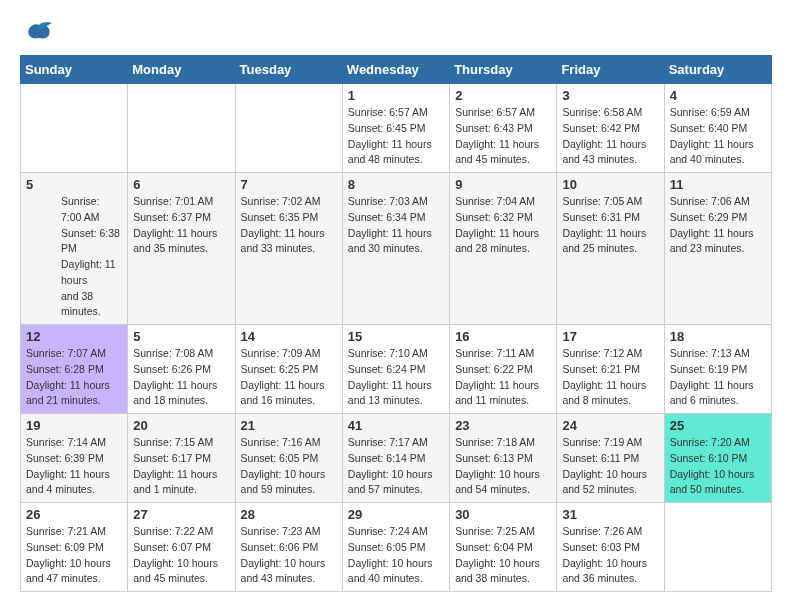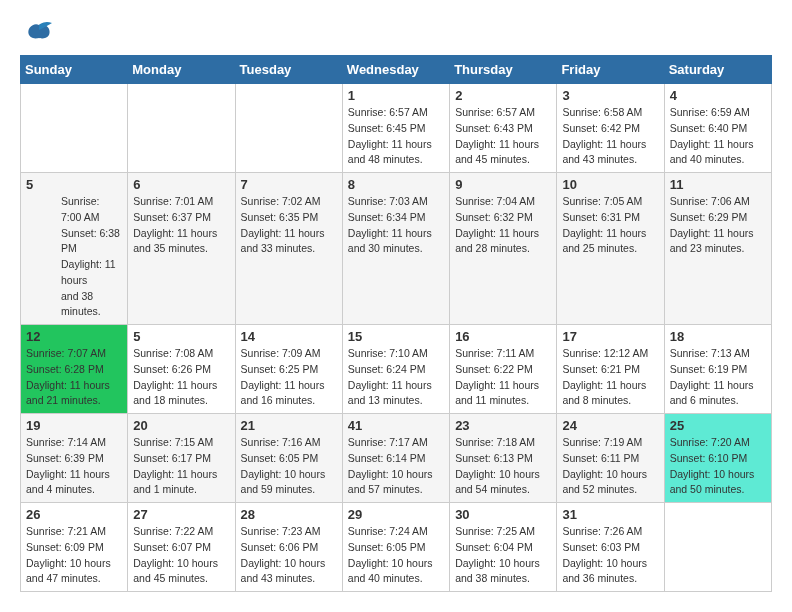--- a/index.html
+++ b/index.html
@@ -201,21 +201,21 @@
         </td>
         <td style="background: rgb(245, 245, 245);">
           <span class="day-num">11</span>
           <div class="day-info" style="white-space: pre-line;">Sunrise: 7:06 AM
 Sunset: 6:29 PM
 Daylight: 11 hours
 and 23 minutes.</div>
         </td>
       </tr>
       <tr>
-        <td style="background: #22c55e;">
+        <td style="background: #c4b5fd;">
           <span class="day-num">12</span>
           <div class="day-info" style="white-space: pre-line;">Sunrise: 7:07 AM
 Sunset: 6:28 PM
 Daylight: 11 hours
 and 21 minutes.</div>
         </td>
         <td style="background: rgb(255, 255, 255);">
           <span class="day-num">5</span>
           <div class="day-info" style="white-space: pre-line;">Sunrise: 7:08 AM
 Sunset: 6:26 PM
@@ -238,21 +238,21 @@
         </td>
         <td style="background: rgb(255, 255, 255);">
           <span class="day-num">16</span>
           <div class="day-info" style="white-space: pre-line;">Sunrise: 7:11 AM
 Sunset: 6:22 PM
 Daylight: 11 hours
 and 11 minutes.</div>
         </td>
         <td style="background: rgb(255, 255, 255);">
           <span class="day-num">17</span>
-          <div class="day-info" style="white-space: pre-line;">Sunrise: 12:12 AM
+          <div class="day-info" style="white-space: pre-line;">Sunrise: 7:12 AM
 Sunset: 6:21 PM
 Daylight: 11 hours
 and 8 minutes.</div>
         </td>
         <td style="background: rgb(255, 255, 255);">
           <span class="day-num">18</span>
           <div class="day-info" style="white-space: pre-line;">Sunrise: 7:13 AM
 Sunset: 6:19 PM
 Daylight: 11 hours
 and 6 minutes.</div>

